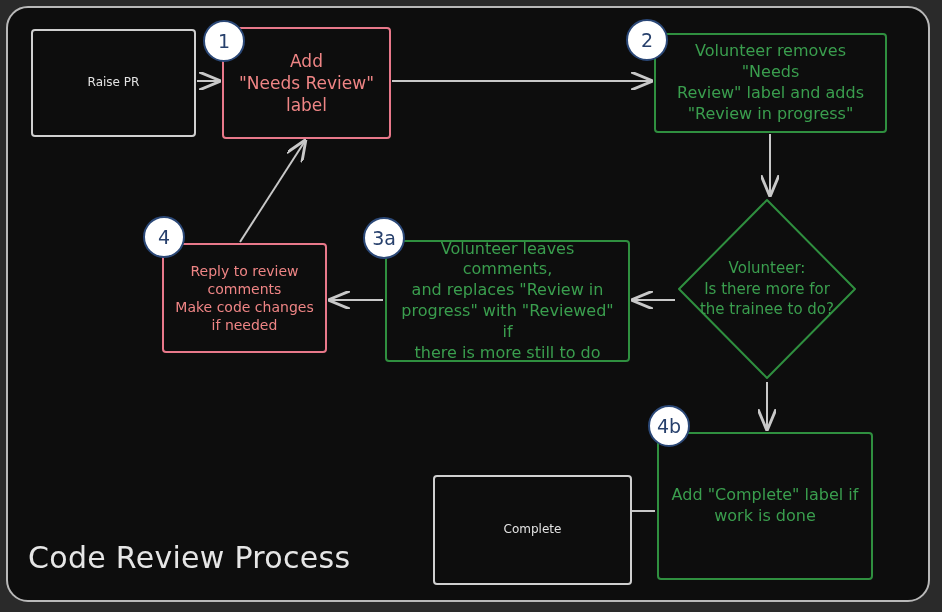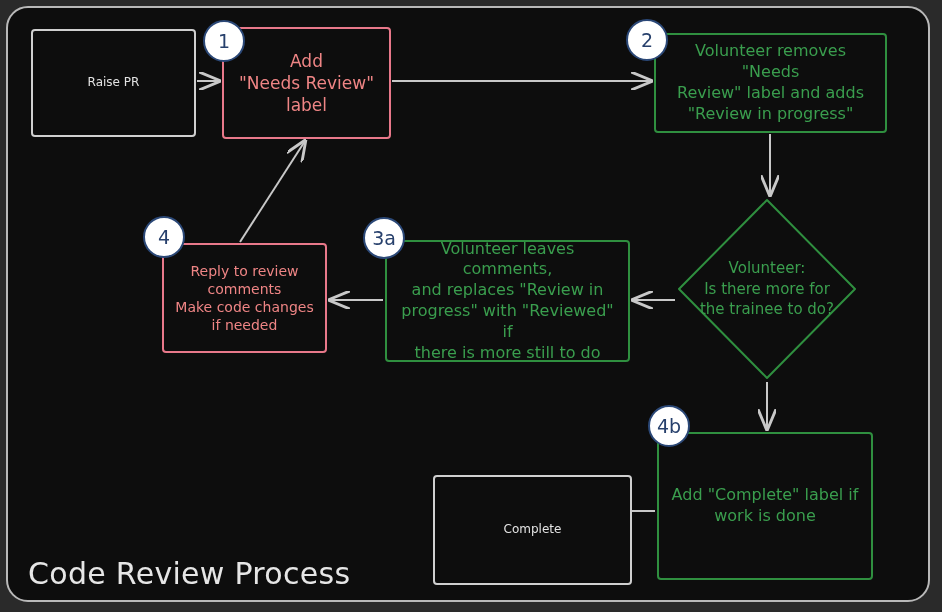--- a/index.html
+++ b/index.html
@@ -93,21 +93,21 @@
     display: flex;
     align-items: center;
     justify-content: center;
     font-size: 19px;
     font-family: "DejaVu Sans", "Liberation Sans", sans-serif;
     z-index: 5;
   }
   #diagram-title {
     position: absolute;
     left: 28px;
-    top: 556px;
+    top: 540px;
     color: #e6e6e6;
     font-size: 30px;
     letter-spacing: 0.3px;
   }
 </style>
 </head>
 <body>
 
 <div id="page">
 

